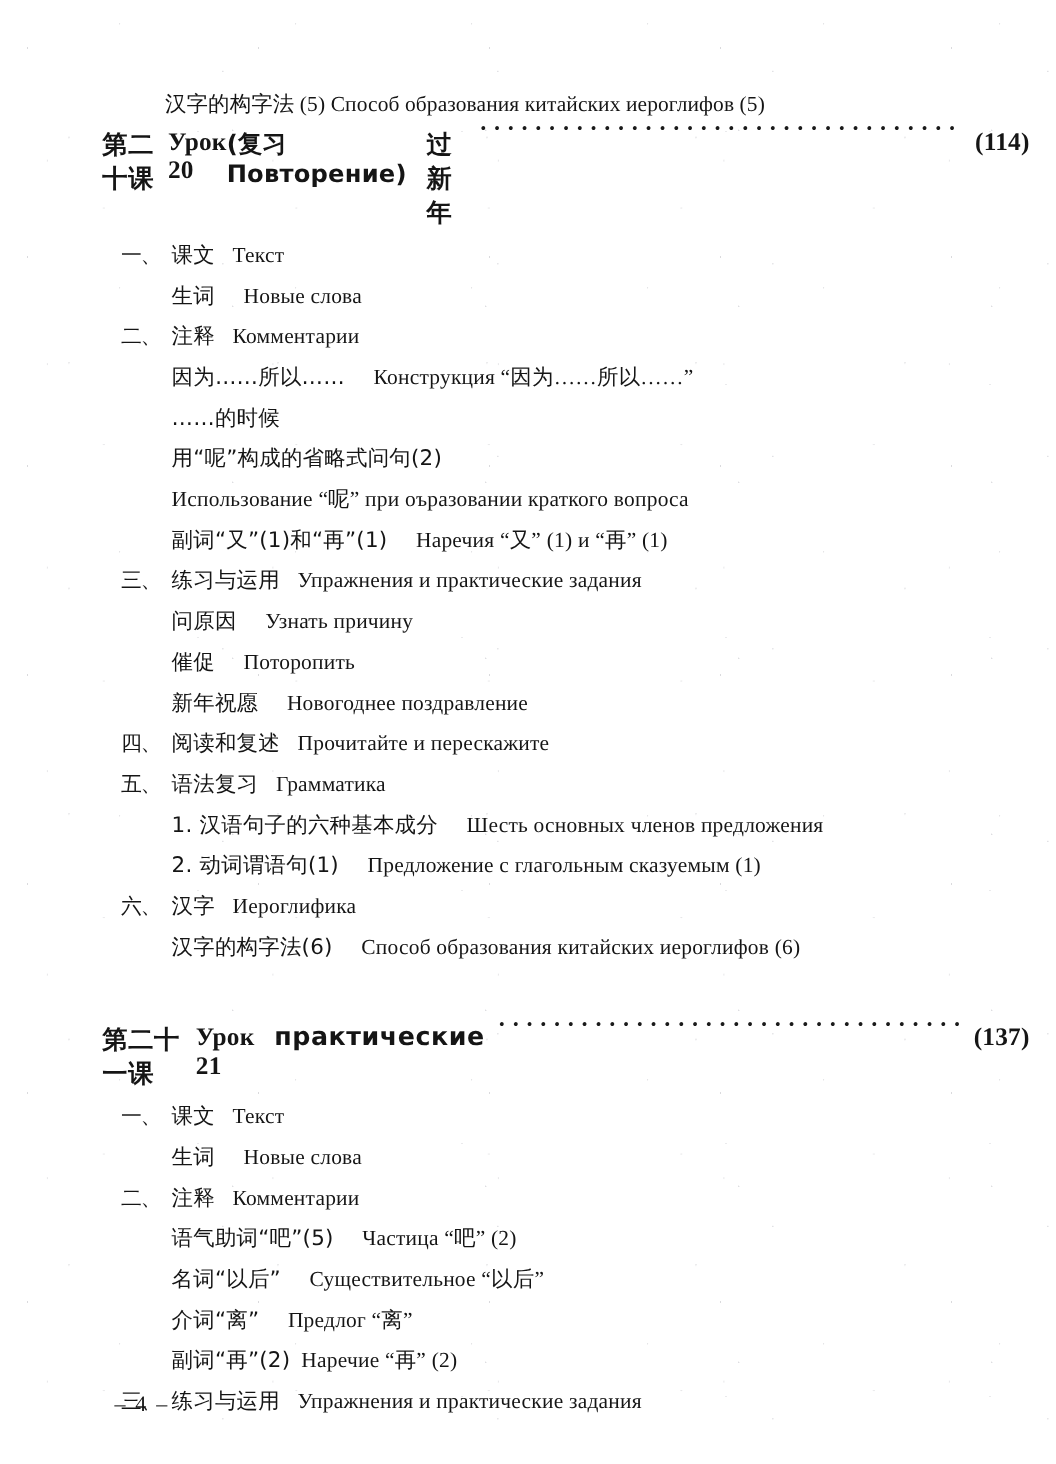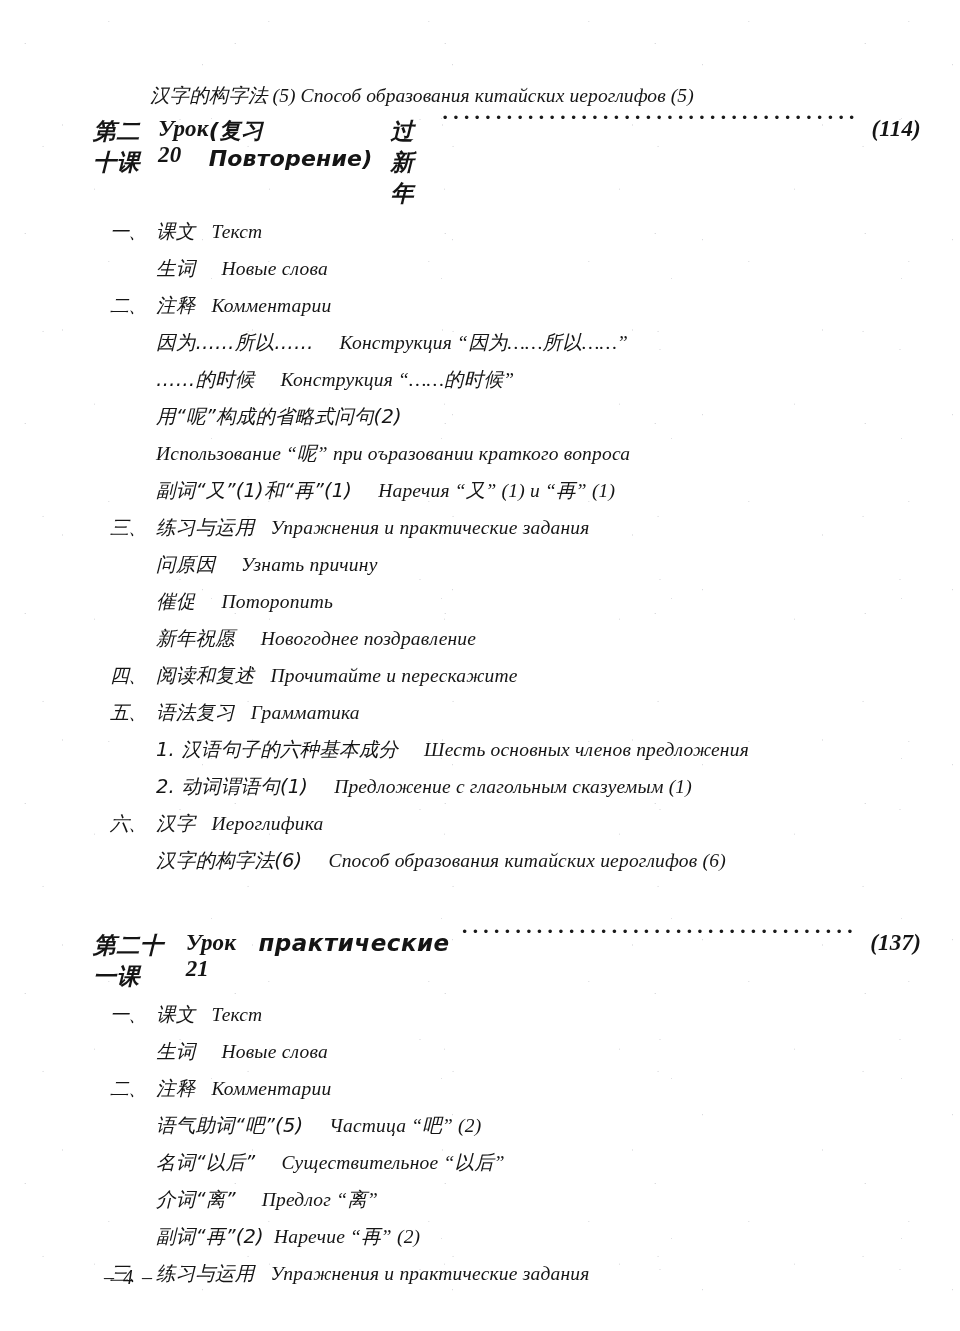--- a/index.html
+++ b/index.html
@@ -34,23 +34,22 @@
     background-size: 210px 190px, 160px 240px, 250px 175px, 190px 205px,
                      230px 160px, 175px 215px, 205px 185px, 240px 230px;
     z-index: 5;
   }
 
   .page {
     position: relative;
     width: 960px;
     height: 1331px;
     box-sizing: border-box;
-    padding: 86px 17px 0 0;
+    padding: 86px 2px 0 0;
     z-index: 2;
-    font-style: italic;
   }
 
   .toc {
     position: relative;
   }
 
   
   .line {
     position: relative;
     white-space: nowrap;
@@ -221,21 +220,20 @@
         <span class="marker">二、</span>
         <span class="cn">注释</span>
         <span class="ru">Комментарии</span>
       </div>
       <div class="item">
         <span class="cn">因为……所以……</span>
         <span class="ru gap-lg">Конструкция “因为……所以……”</span>
       </div>
       <div class="item">
         <span class="cn">……的时候</span>
-        <span class="ru gap-lg">Конструкция “……的时候”</span>
       </div>
       <div class="item">
         <span class="cn">用“呢”构成的省略式问句(2)</span>
       </div>
       <div class="item">
         <span class="ru solo">Использование “呢” при оъразовании краткого вопроса</span>
       </div>
       <div class="item">
         <span class="cn">副词“又”(1)和“再”(1)</span>
         <span class="ru gap-lg">Наречия “又” (1) и “再” (1)</span>

